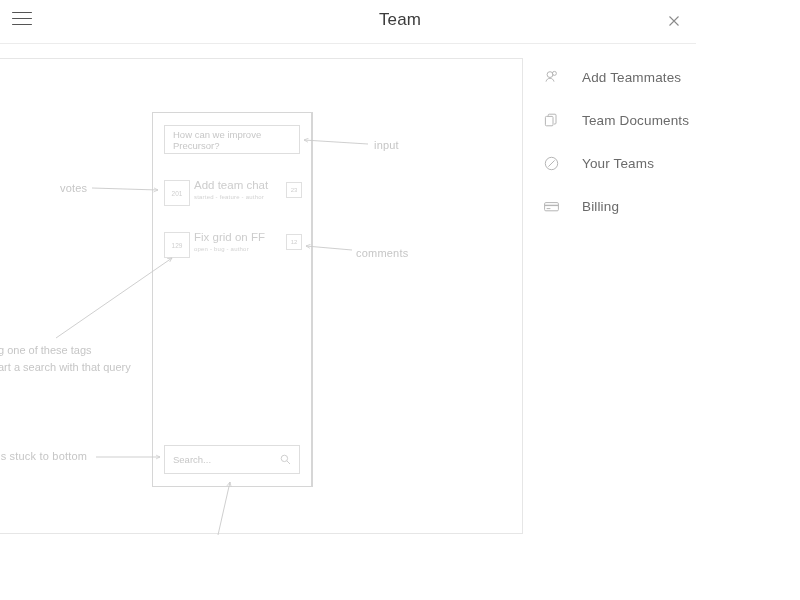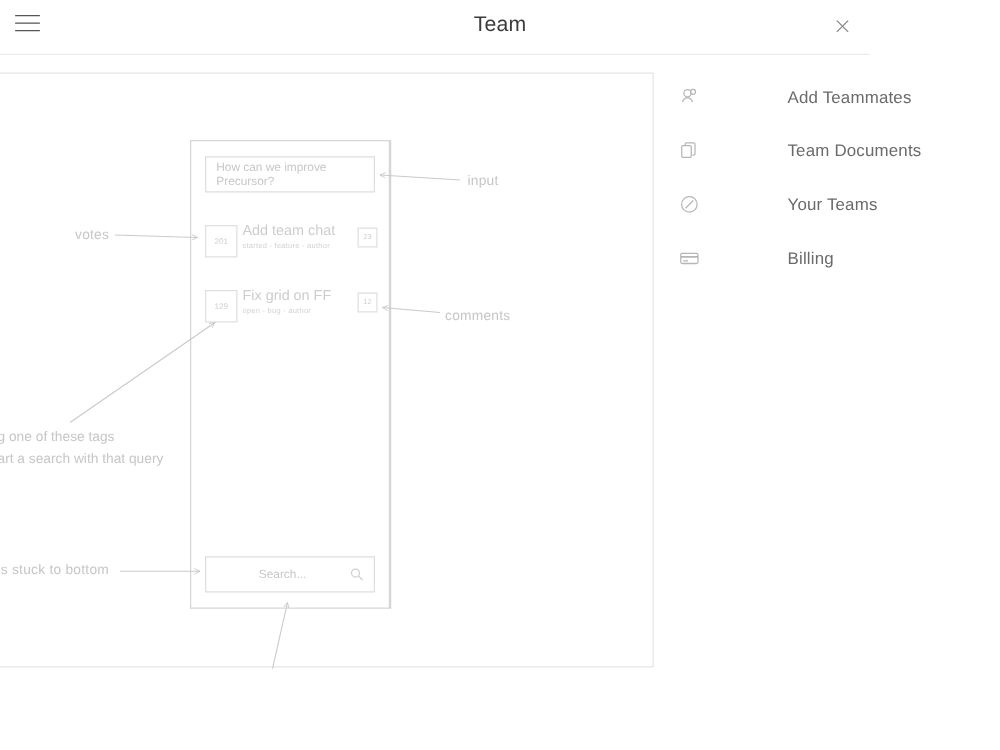--- a/index.html
+++ b/index.html
@@ -62,21 +62,20 @@
     position: absolute;
     left: 528px; top: 56px;
     width: 272px;
   }
   .side-item {
     position: relative;
     height: 43px;
     display: flex;
     align-items: center;
     cursor: pointer;
-    gap: 48px;
   }
   .side-icon {
     width: 18px; height: 18px;
     margin-left: 14px;
     flex: 0 0 18px;
     display: flex;
     align-items: center;
     justify-content: center;
     color: #b6b6b6;
   }
@@ -188,21 +187,20 @@
   #wf-search {
     position: absolute;
     left: 164px; top: 445px;
     width: 136px; height: 29px;
     border: 1px solid #dedede;
     box-sizing: border-box;
     display: flex;
     align-items: center;
     justify-content: space-between;
     cursor: text;
-    padding-left: 34px;
   }
   #wf-search .ph {
     margin-left: 8px;
     font-size: 9.5px;
     color: #c7c7c7;
   }
   #wf-search .sicon {
     margin-right: 8px;
     color: #cfcfcf;
     display: flex;

